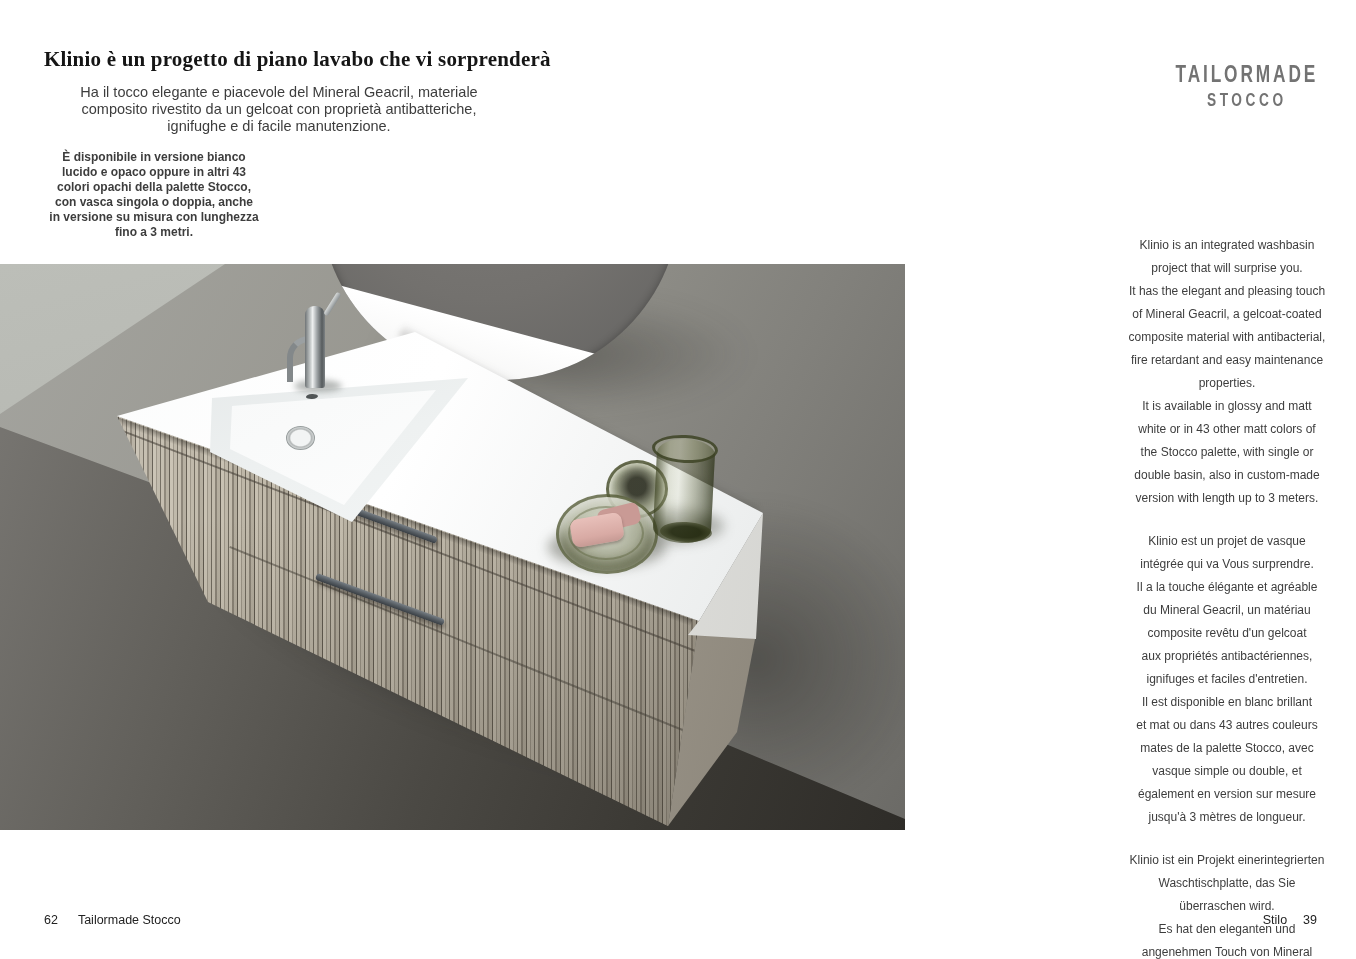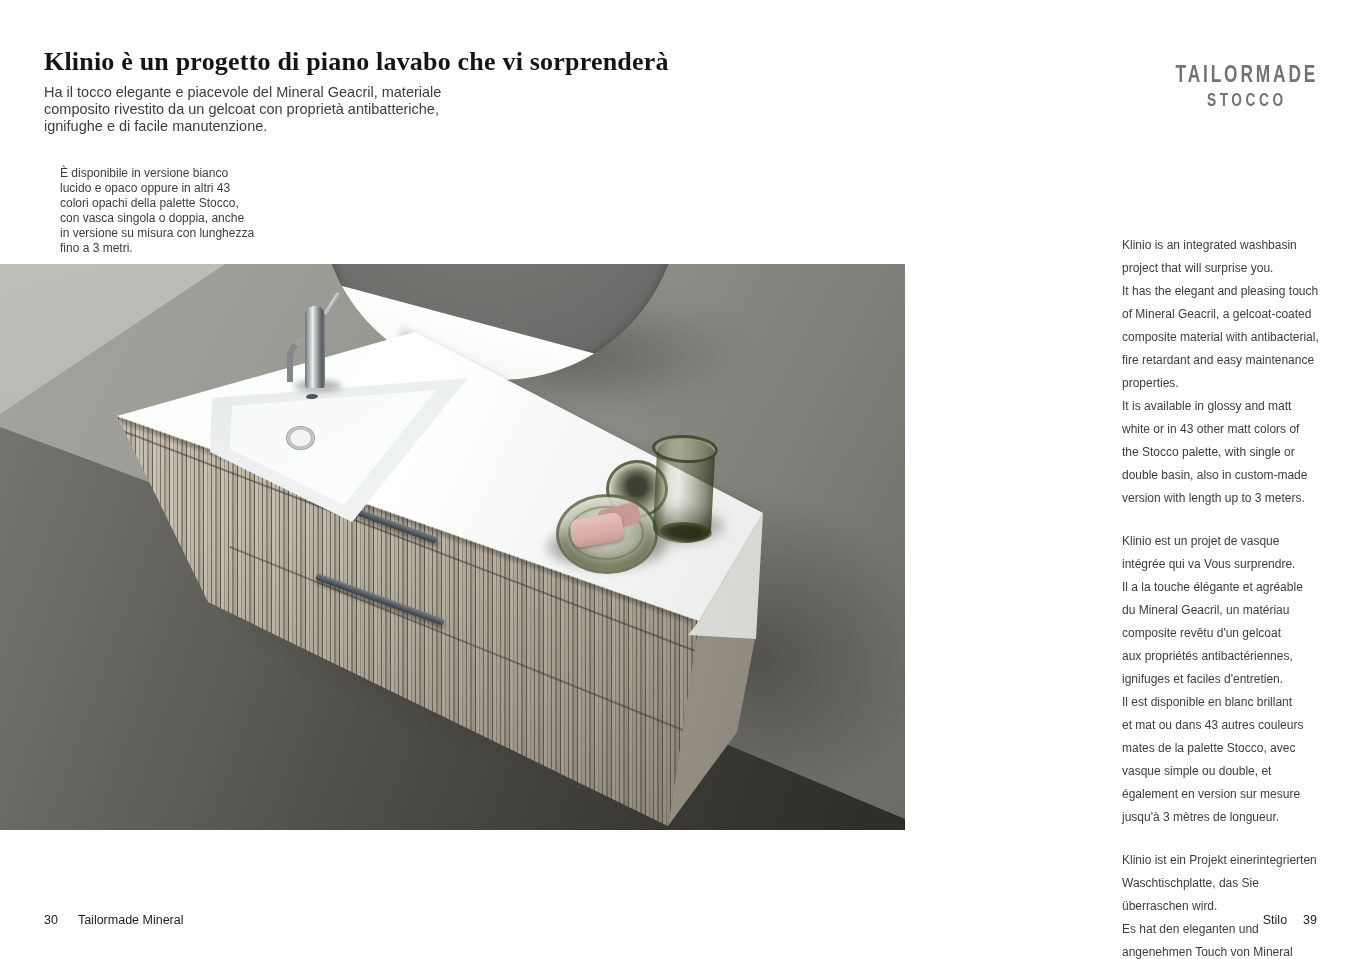--- a/index.html
+++ b/index.html
@@ -1,27 +1,27 @@
 <!DOCTYPE html>
 <html><head>
 <meta charset="utf-8">
 <style>
   html,body{margin:0;padding:0;background:#ffffff;}
   body{width:1356px;height:959px;position:relative;overflow:hidden;
        font-family:"Liberation Sans", sans-serif;color:#3f3f3f;}
-  .prelines{white-space:pre-line;}
+  .prelines{white-space:pre-line;text-align:center;}
 
   
   .page-title{position:absolute;left:44px;top:47px;margin:0;
-    font-family:"Liberation Serif", serif;font-weight:700;font-size:26px;
+    font-family:"Liberation Serif", serif;font-weight:700;font-size:21px;
     letter-spacing:.2px;color:#151515;}
   .intro{position:absolute;left:44px;top:84px;margin:0;width:470px;
     font-size:14.5px;line-height:17px;color:#3d3d3d;}
-  .note{position:absolute;left:44px;top:150px;margin:16px;width:220px;
-    font-size:12px;line-height:15px;color:#3d3d3d;}
+  .note{position:absolute;left:44px;top:150px;margin:0;width:220px;
+    font-size:12px;line-height:15px;color:#3d3d3d;font-weight:bold;}
 
   .brand{position:absolute;right:38px;top:60px;text-align:center;color:#737373;}
   .brand-main{font-size:24px;font-weight:700;letter-spacing:4px;
     transform:scaleX(.72);transform-origin:100% 50%;white-space:nowrap;}
   .brand-sub{font-size:19px;font-weight:700;letter-spacing:5px;margin-top:1px;
     transform:scaleX(.72);transform-origin:100% 50%;white-space:nowrap;}
 
   .col{position:absolute;left:1122px;top:234px;width:210px;
     font-size:12px;line-height:23px;color:#3d3d3d;}
   .col p{margin:0 0 20px 0;}
@@ -249,19 +249,19 @@
 Eigenschaften.
 Er ist in glänzendem und mattem
 Weiß oder in 43 weiteren matten
 Farben der Stocco-Palette, mit
 Einzel- oder Doppelbecken und
 auch als Maßanfertigung mit bis zu 3
 Metern Länge erhältlich.</p>
   </div>
 
   <div class="footer-left">
-    <span class="num">30</span><span>Tailormade Mineral</span>
+    <span class="num">62</span><span>Tailormade Stocco</span>
   </div>
   <div class="footer-right">
     <span class="sec">Stilo</span><span>39</span>
   </div>
 
 </div>
 
 </body></html>

